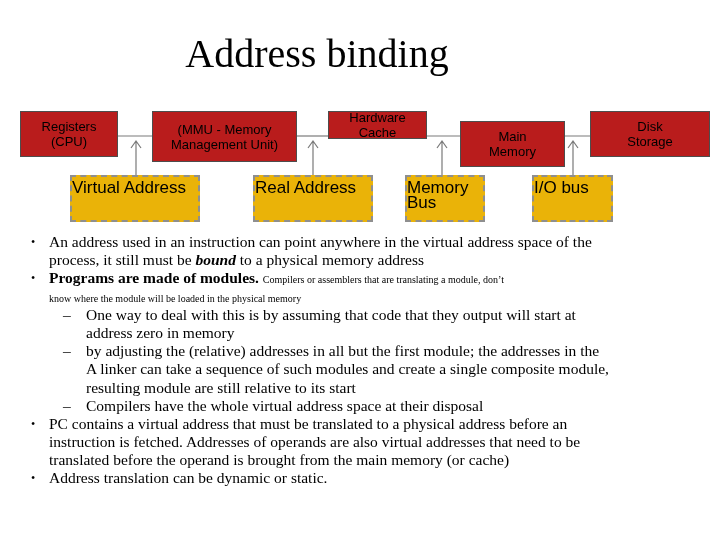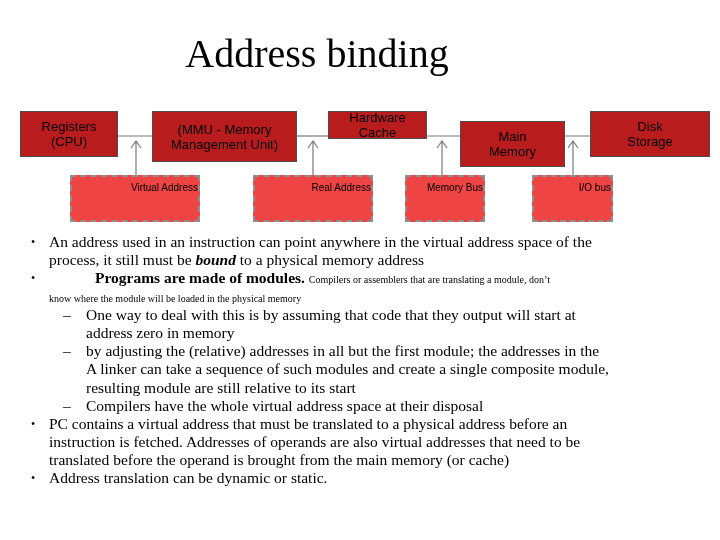--- a/index.html
+++ b/index.html
@@ -13,37 +13,37 @@
     font-family:"Liberation Serif", serif;color:#000;
   }
   
   .dbox{
     position:absolute;box-sizing:border-box;border:1px solid #4d4d4d;background:#b91c1c;
     display:flex;flex-direction:column;justify-content:center;align-items:center;
     font-family:"Liberation Sans", sans-serif;font-size:13px;line-height:15px;
     text-align:center;
   }
   .dashed-box{
-    position:absolute;box-sizing:border-box;border:2px dashed #8f8f8f;background:#ef4444;
-    font-family:"Liberation Sans", sans-serif;font-size:10px;line-height:15px;
-    text-align:right;
+    position:absolute;box-sizing:border-box;border:2px dashed #8f8f8f;background:#eab308;
+    font-family:"Liberation Sans", sans-serif;font-size:17px;line-height:15px;
+    text-align:left;
   }
   .bus-label{padding-top:3px;}
   .overlay{position:absolute;left:0;top:0;pointer-events:none;}
   
   .content{position:absolute;left:31px;top:233px;width:670px;}
   .bullet-item{display:flex;}
   .bullet-item .marker{flex:0 0 auto;display:block;}
   .level1 .marker{width:18px;font-size:12px;}
   .level2{margin-left:32px;}
   .level2 .marker{width:23px;font-size:15.5px;}
   .line{white-space:pre;height:18.2px;line-height:18.2px;font-size:15.5px;}
   .marker{line-height:18.2px;}
   .seg-n{}
-  .seg-b{font-weight:bold;margin-left:46px;}
+  .seg-b{font-weight:bold;}
   .seg-bi{font-weight:bold;font-style:italic;text-align:center;}
   .seg-sm{font-size:10px;}
 </style>
 </head>
 <body>
 
 <div class="slide">
 
   <h1 class="slide-title">Address binding</h1>
 

